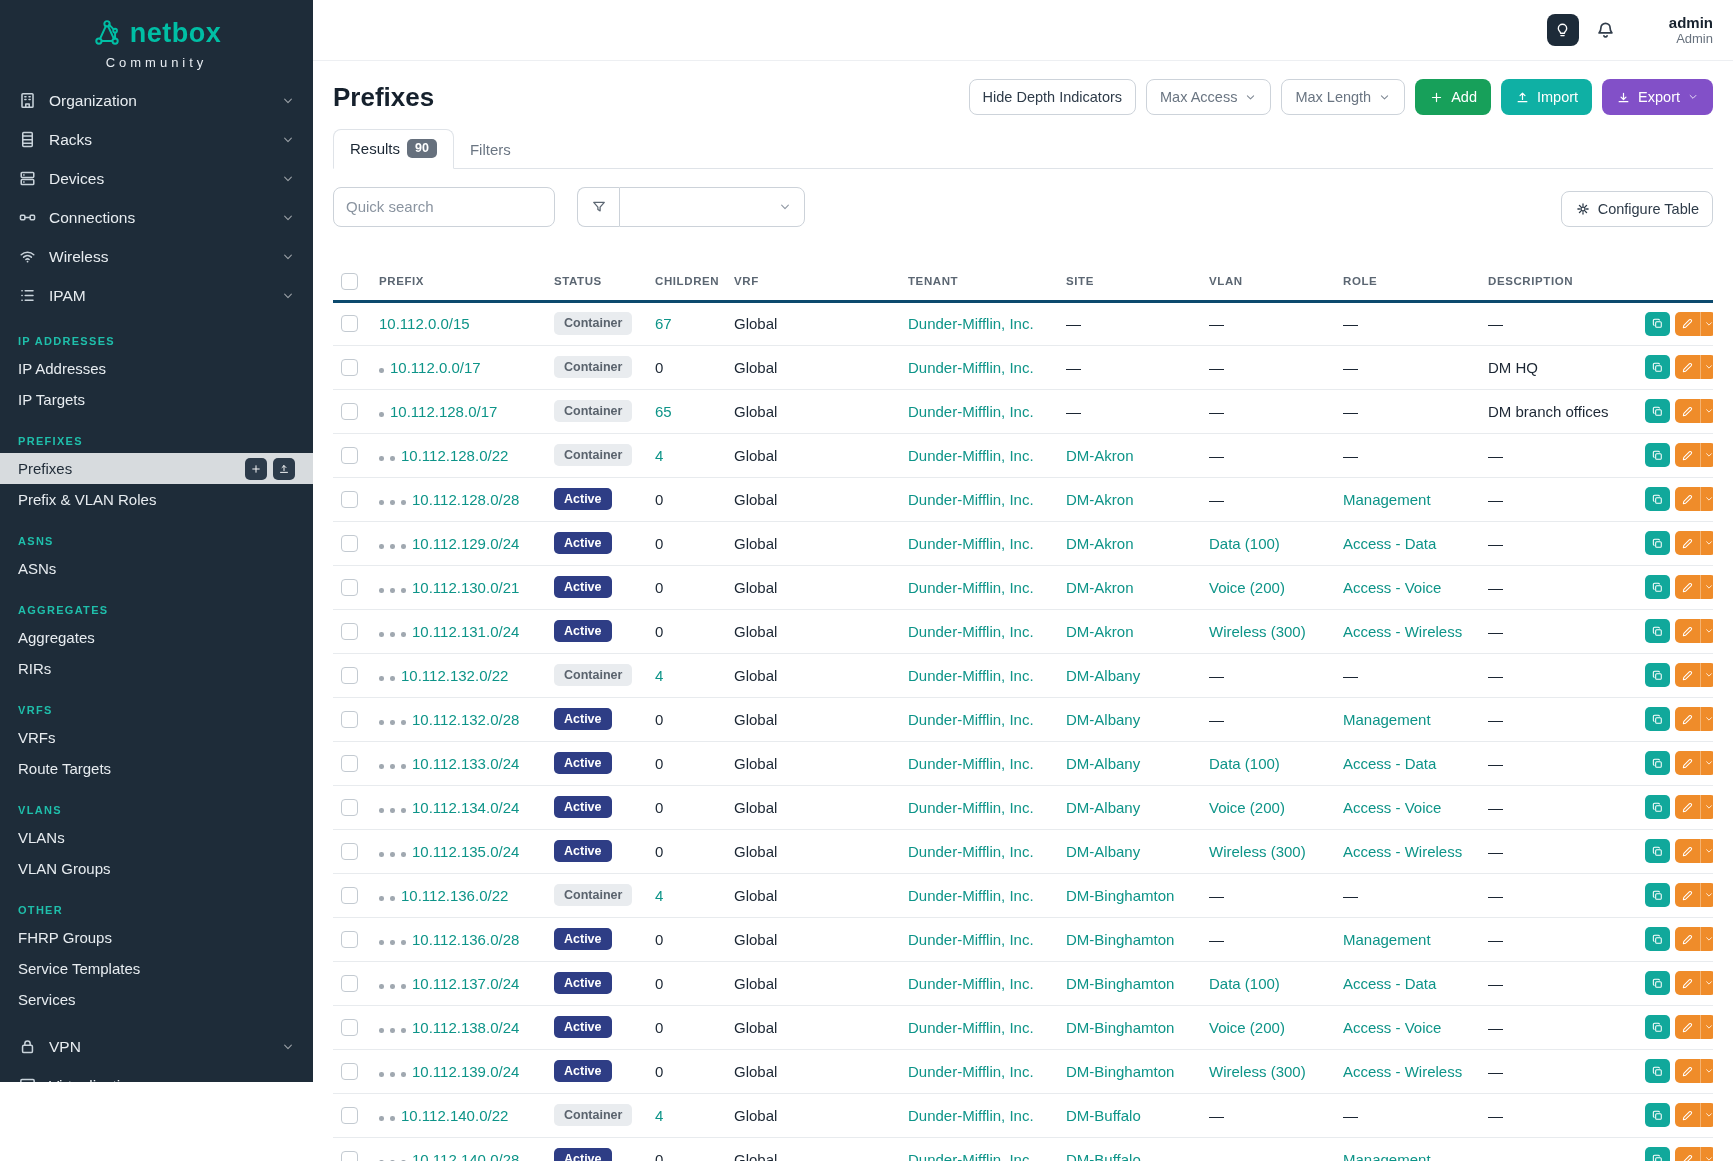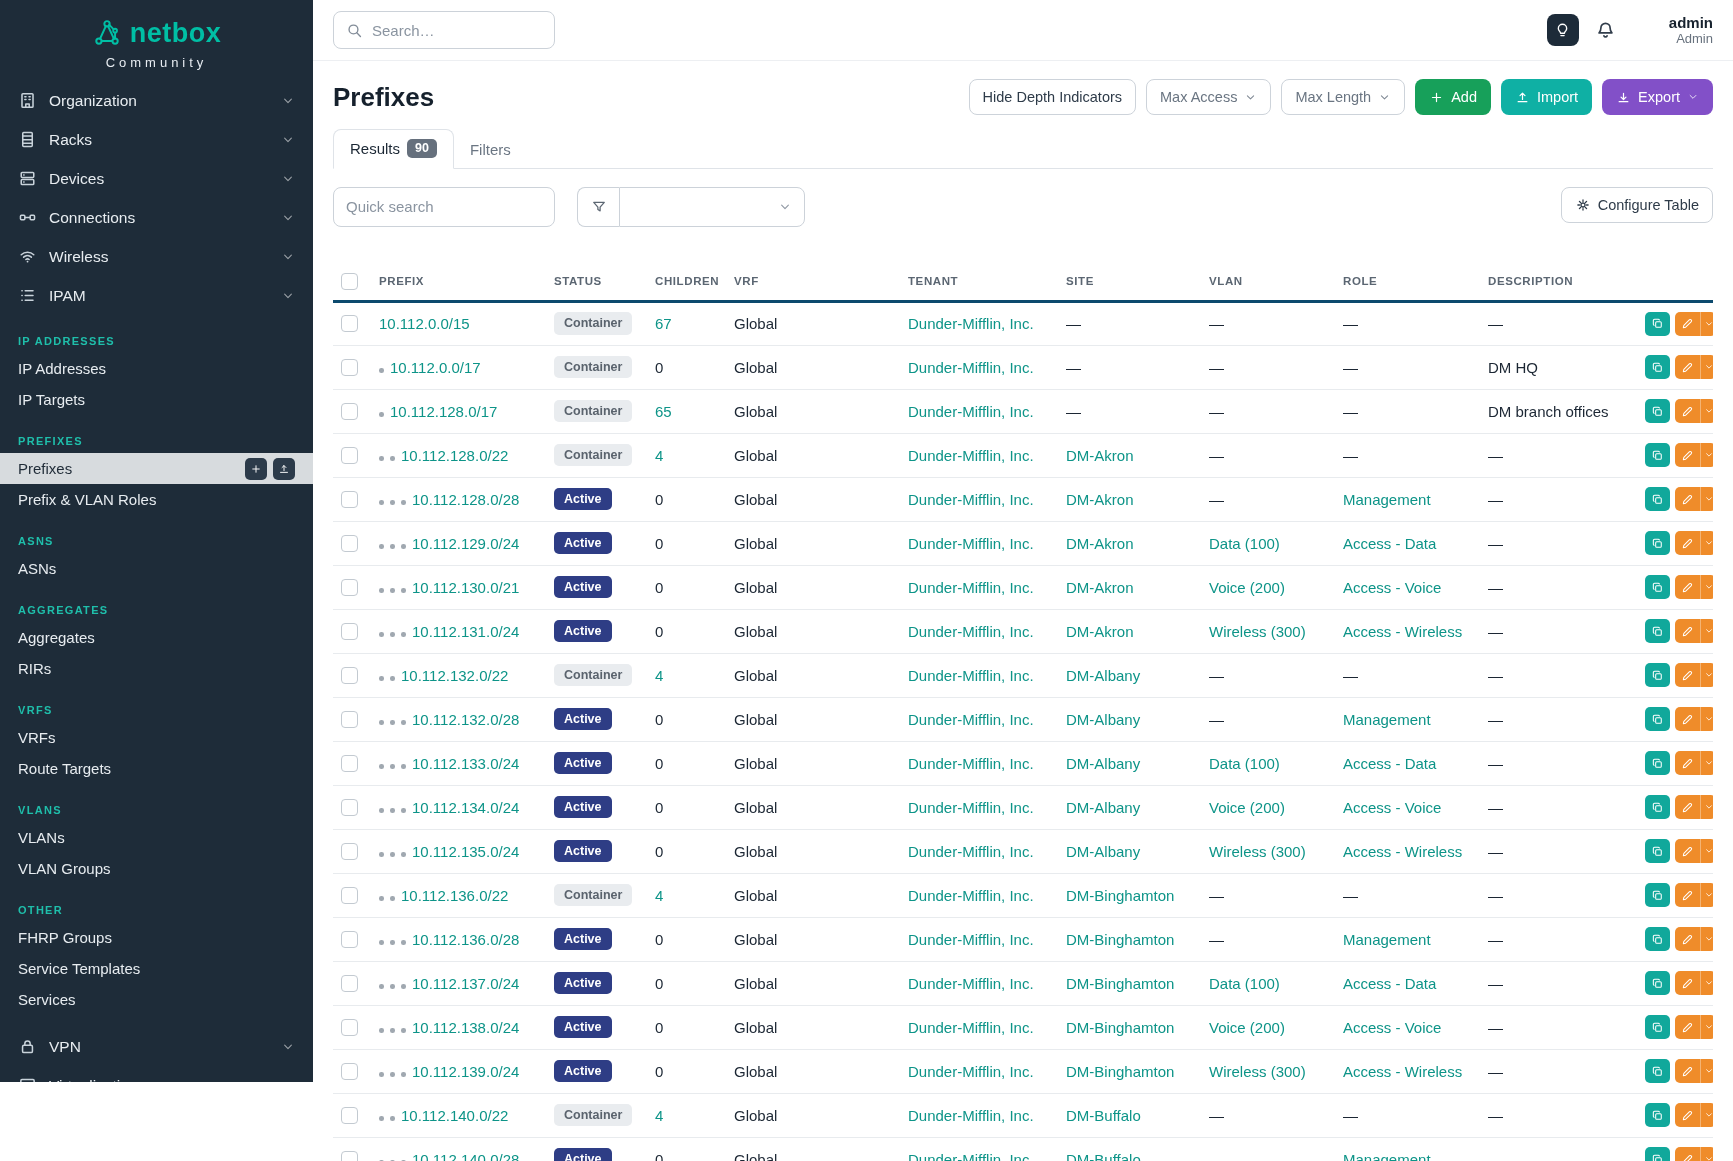--- a/index.html
+++ b/index.html
@@ -50,21 +50,21 @@
   .btn-purple { background:#8250c8; color:#fff; }
   .car { display:flex; opacity:.85; }
 
   
   .tabs-row { margin-top:12px; display:flex; align-items:flex-end; border-bottom:1px solid #dfe3e8; }
   .tab { padding:9px 16px 10px; font-size:15px; color:#6b7683; display:flex; align-items:center; gap:7px; cursor:pointer; }
   .tab.active { color:#1b2734; background:#fff; border:1px solid #dfe3e8; border-bottom:1px solid #fff; border-radius:8px 8px 0 0; margin-bottom:-1px; }
   .badge { background:#66707d; color:#fff; border-radius:5px; padding:3px 8px; font-size:12.5px; font-weight:bold; line-height:1; }
 
   
-  .controls { margin-top:18px; display:flex; align-items:flex-start; }
+  .controls { margin-top:18px; display:flex; align-items:flex-end; }
   .quick-search { width:222px; height:40px; border:1px solid #ccd2d9; border-radius:8px; padding:0 12px; font-size:15px; font-family:inherit; color:#2a3642; outline:none; }
   .quick-search::placeholder { color:#8a94a0; }
   .filter-group { display:flex; height:40px; margin-left:22px; }
   .fg-btn { width:42px; border:1px solid #ccd2d9; border-right:none; border-radius:8px 0 0 8px; background:#fff; color:#5d6773; display:flex; align-items:center; justify-content:center; cursor:pointer; }
   .fg-select { width:186px; border:1px solid #ccd2d9; border-radius:0 8px 8px 0; background:#fff; color:#7c8693; display:flex; align-items:center; justify-content:flex-end; padding:0 12px; cursor:pointer; }
   .controls .spacer { flex:1; }
 
   
   table.grid { width:100%; border-collapse:collapse; table-layout:fixed; margin-top:38px; }
   .grid thead th { font-size:11.5px; font-weight:bold; letter-spacing:.6px; color:#5b6672; text-align:left; padding:8px 8px 10px; border-bottom:3px solid #0c4a6e; white-space:nowrap; }
@@ -300,29 +300,20 @@
               </svg>
             </span>
           </div>
         </div>
       </nav>
   </aside>
 
   <div class="main">
 
     <header class="topbar">
-      <div class="search-box">
-        <span style="display:flex;">
-            <svg width="17" height="17" viewBox="0 0 20 20" fill="none" stroke="currentColor" stroke-width="1.6" stroke-linecap="round" stroke-linejoin="round">
-              <circle cx="8.8" cy="8.8" r="5.2"></circle>
-              <path d="M12.7 12.7 17 17"></path>
-            </svg>
-          </span>
-        <input placeholder="Search…" style="">
-      </div>
       <div class="topbar-right">
         <button class="bulb-btn">
             <span style="display:flex;">
               <svg width="17" height="17" viewBox="0 0 20 20" fill="none" stroke="currentColor" stroke-width="1.6" stroke-linecap="round" stroke-linejoin="round">
                 <path d="M7.7 13.2c-.2-1.2-.8-1.9-1.5-2.7A4.7 4.7 0 0 1 5.1 7.6a4.9 4.9 0 0 1 9.8 0c0 1.2-.5 2.1-1.1 2.9-.7.8-1.3 1.5-1.5 2.7z"></path>
                 <path d="M8.1 16h3.8"></path>
               </svg>
             </span>
           </button>
         <button class="bell-btn">

